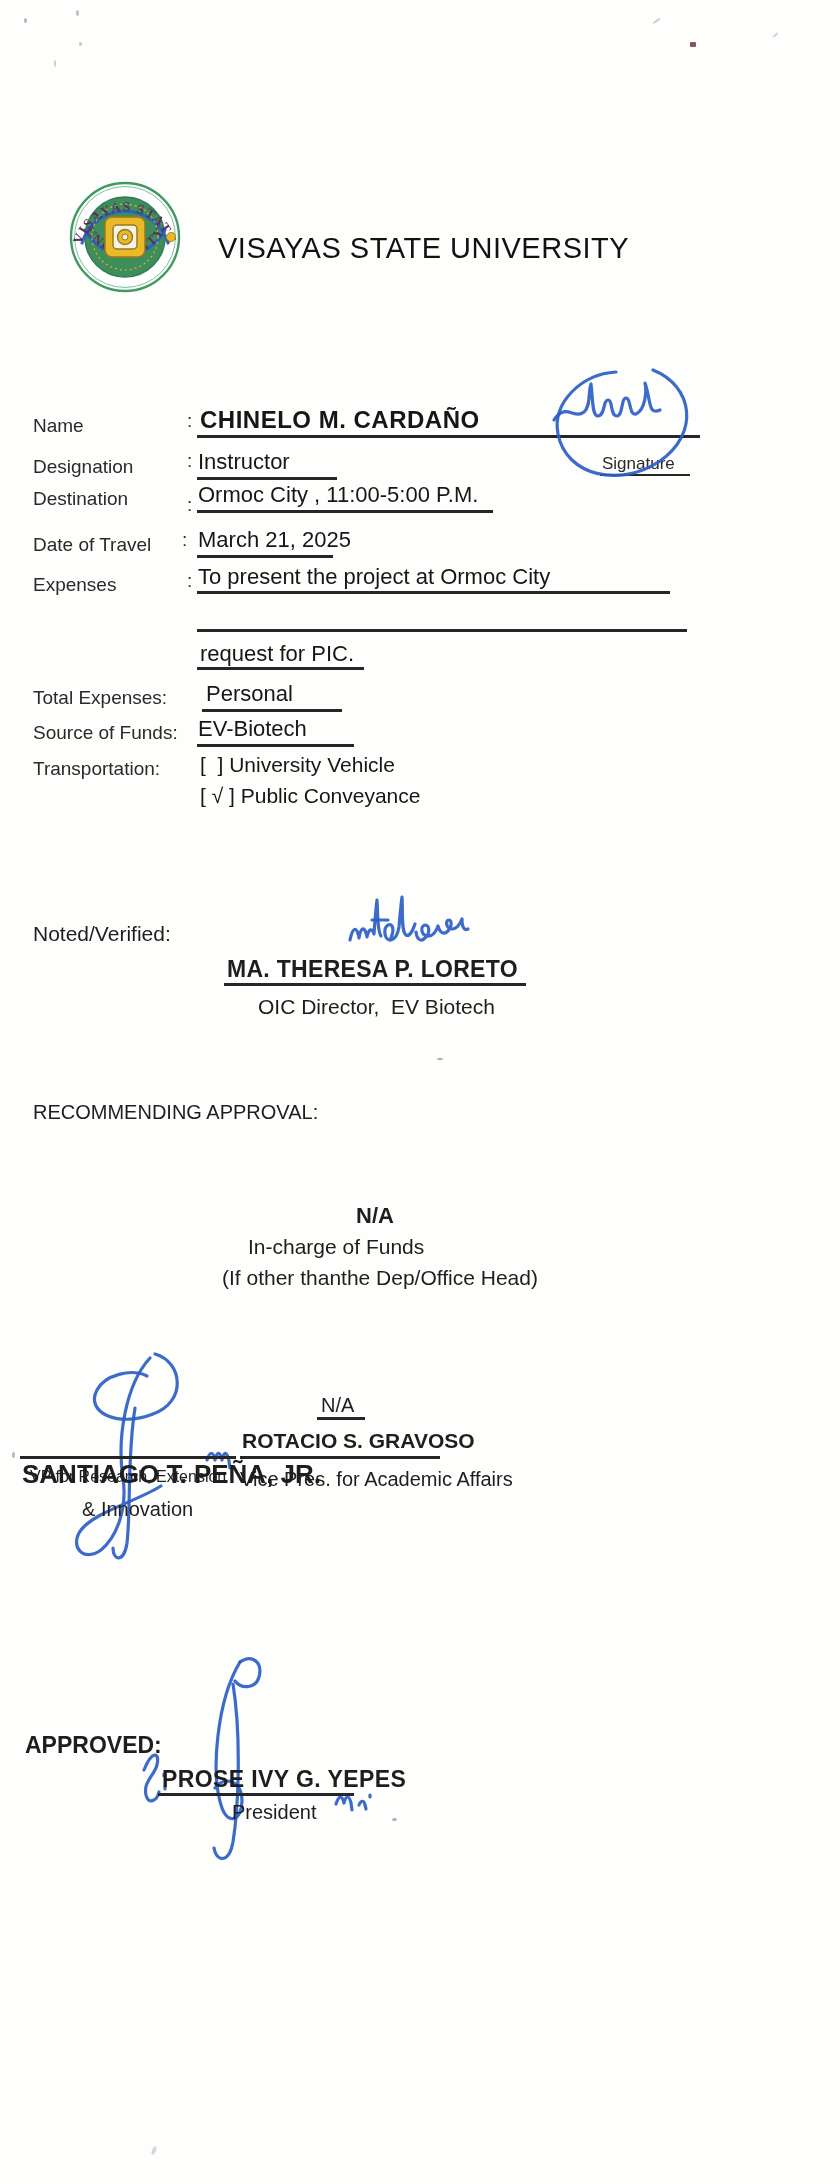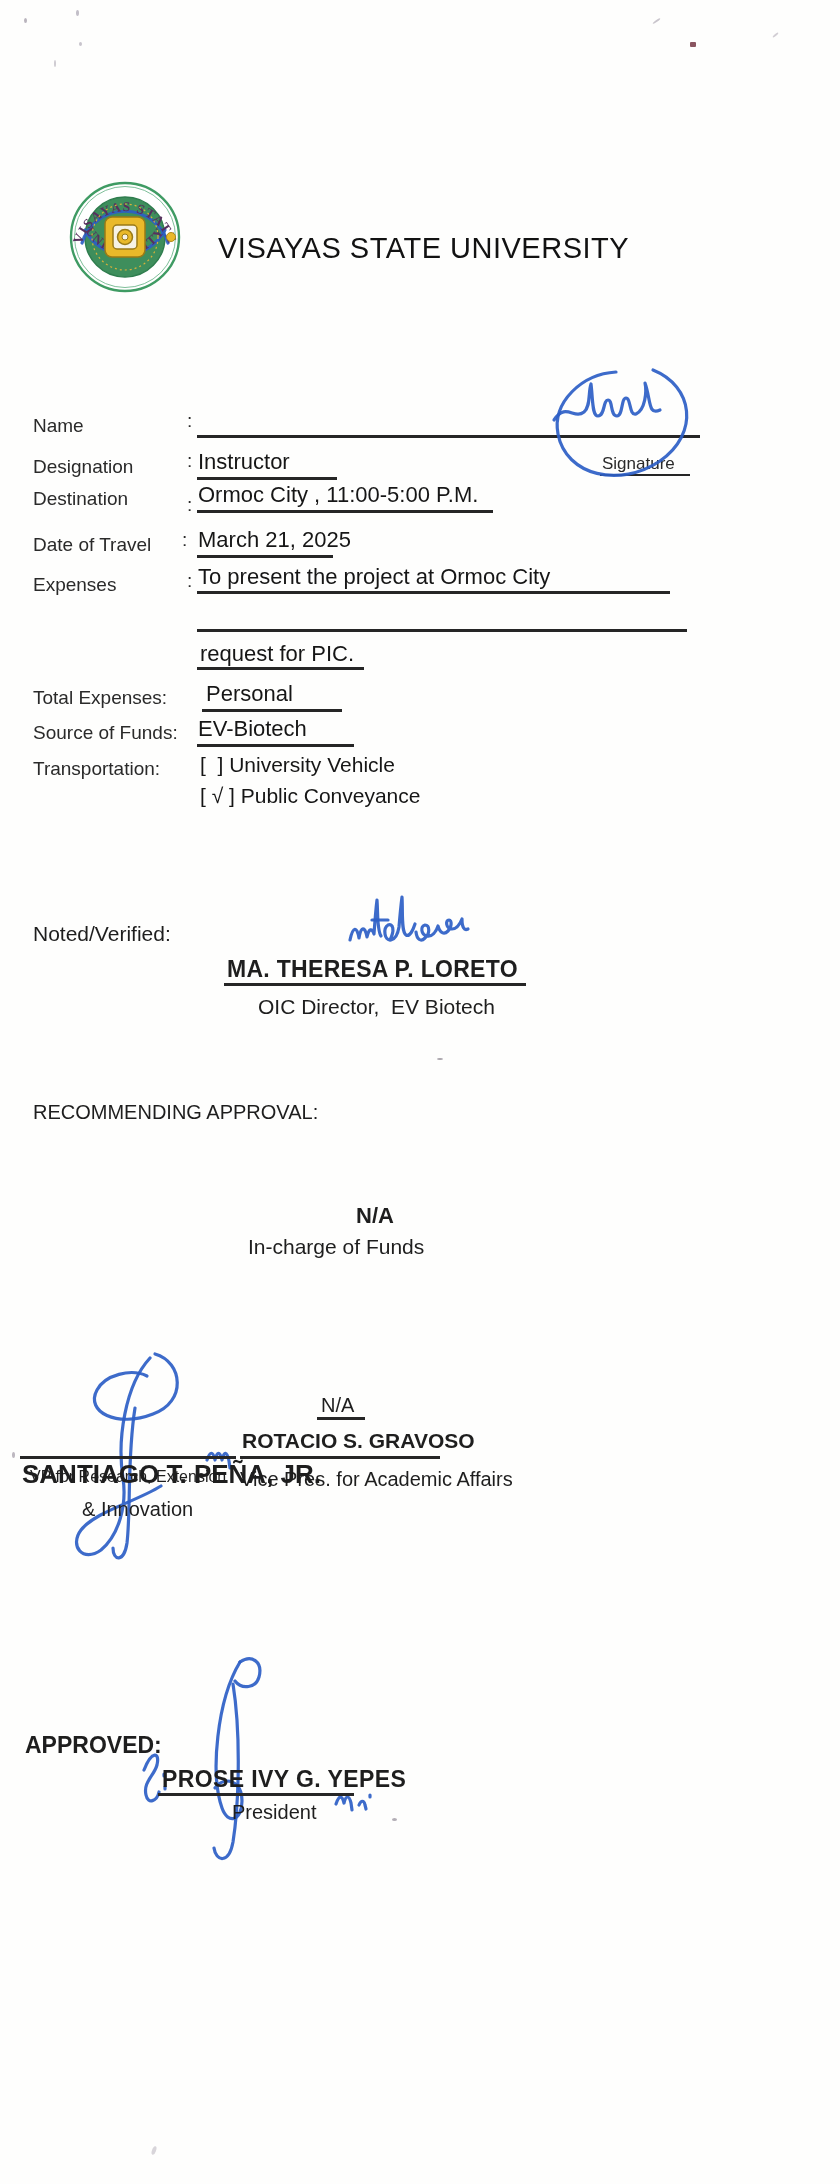--- a/index.html
+++ b/index.html
@@ -52,20 +52,21 @@
     <rect x="37" y="37" width="40" height="40" rx="7" fill="#e9b92a" stroke="#9a7a16" stroke-width="1.5" opacity="1"></rect>
     <rect x="45" y="45" width="24" height="24" rx="4" fill="#f6f2e4" stroke="#9a7a16" stroke-width="1.5" opacity="1"></rect>
     <circle cx="57" cy="57" r="7.5" fill="#e9b92a" stroke="#9a7a16" stroke-width="1.5" opacity="1"></circle>
     <circle cx="57" cy="57" r="3" fill="#f6f2e4" stroke="#9a7a16" stroke-width="1" opacity="1"></circle>
   </svg>
 
   <div class="abs title" style="left:218px;top:232px">VISAYAS STATE UNIVERSITY</div>
 
   <div class="abs lbl" style="left:33px;top:415px">Name</div>
   <div class="abs lbl" style="left:187px;top:410px">:</div>
+  <div class="abs val bold" style="left:200px;top:406px;font-size:24px;letter-spacing:.5px">CHINELO M. CARDAÑO</div>
   <div class="rule" style="left:197px;top:435px;width:503px;height:3px"></div>
 
   <div class="abs" style="left:602px;top:454px;font-size:17px;color:#2a2a2a">Signature</div>
   <div class="rule" style="left:600px;top:474px;width:90px;height:2px"></div>
 
   <svg class="ink" style="left:548px;top:358px" width="165" height="135" viewBox="0 0 165 135">
     <path d="M 105 12 C 145 28, 152 75, 112 103 C 72 130, 18 118, 10 76 C 4 44, 34 16, 68 14"></path>
     <path d="M 6 62 C 18 44, 26 62, 36 54 C 43 48, 40 34, 43 26 C 45 42, 44 58, 50 58 C 57 58, 55 42, 60 42 C 65 42, 62 58, 69 58 C 75 58, 73 40, 78 40 C 83 40, 81 58, 88 56 C 97 52, 99 34, 97 25 C 103 42, 100 58, 112 52"></path>
   </svg>
 
@@ -114,20 +115,21 @@
   </svg>
 
   <div class="abs bold" style="left:227px;top:956px;font-size:23px;letter-spacing:.3px">MA. THERESA P. LORETO</div>
   <div class="rule" style="left:224px;top:983px;width:302px;height:3px"></div>
   <div class="abs" style="left:258px;top:995px;font-size:21px">OIC Director,  EV Biotech</div>
 
   <div class="abs" style="left:33px;top:1101px;font-size:20px">RECOMMENDING APPROVAL:</div>
 
   <div class="abs bold" style="left:356px;top:1203px;font-size:22px">N/A</div>
   <div class="abs" style="left:248px;top:1235px;font-size:21px">In-charge of Funds</div>
+  <div class="abs" style="left:222px;top:1266px;font-size:21px">(If other thanthe Dep/Office Head)</div>
 
   <div class="abs" style="left:321px;top:1394px;font-size:20px">N/A</div>
   <div class="rule" style="left:317px;top:1417px;width:48px;height:2.5px"></div>
 
   <svg class="ink" style="left:55px;top:1350px" width="190" height="218" viewBox="0 0 190 218">
     <path d="M 95 8 C 70 35, 62 90, 68 128 C 72 155, 64 185, 46 200 C 28 213, 14 196, 26 180 C 40 162, 80 152, 106 136"></path>
     <path d="M 100 4 C 128 12, 132 52, 98 64 C 62 78, 30 62, 42 40 C 50 25, 76 18, 92 26"></path>
     <path d="M 80 58 C 72 108, 76 158, 72 193 C 69 213, 58 211, 58 198"></path>
     <path d="M 152 110 c 3 -9 6 -9 8 0 c 2 -9 5 -9 7 0 c 2 -9 5 -9 7 1 l 1 7" stroke-width="2.4"></path>
   </svg>

